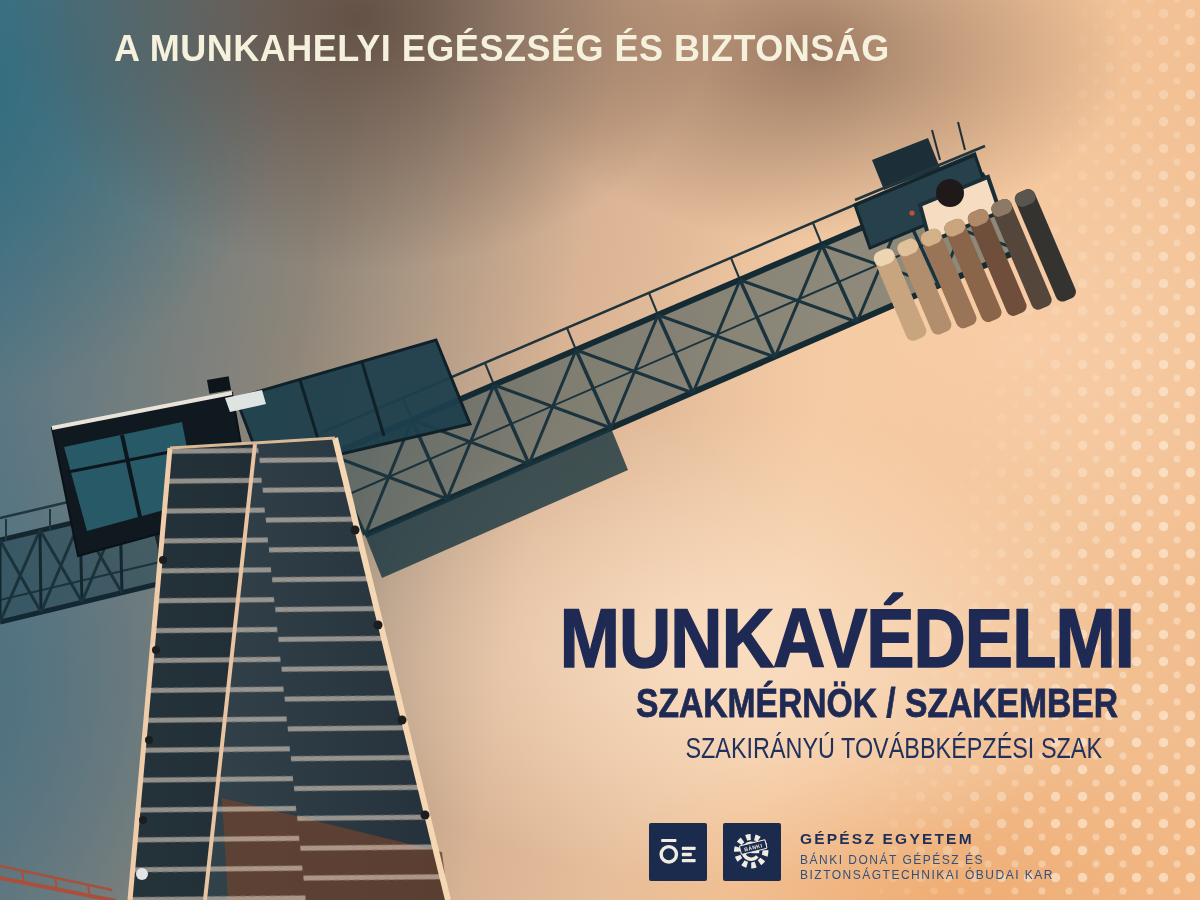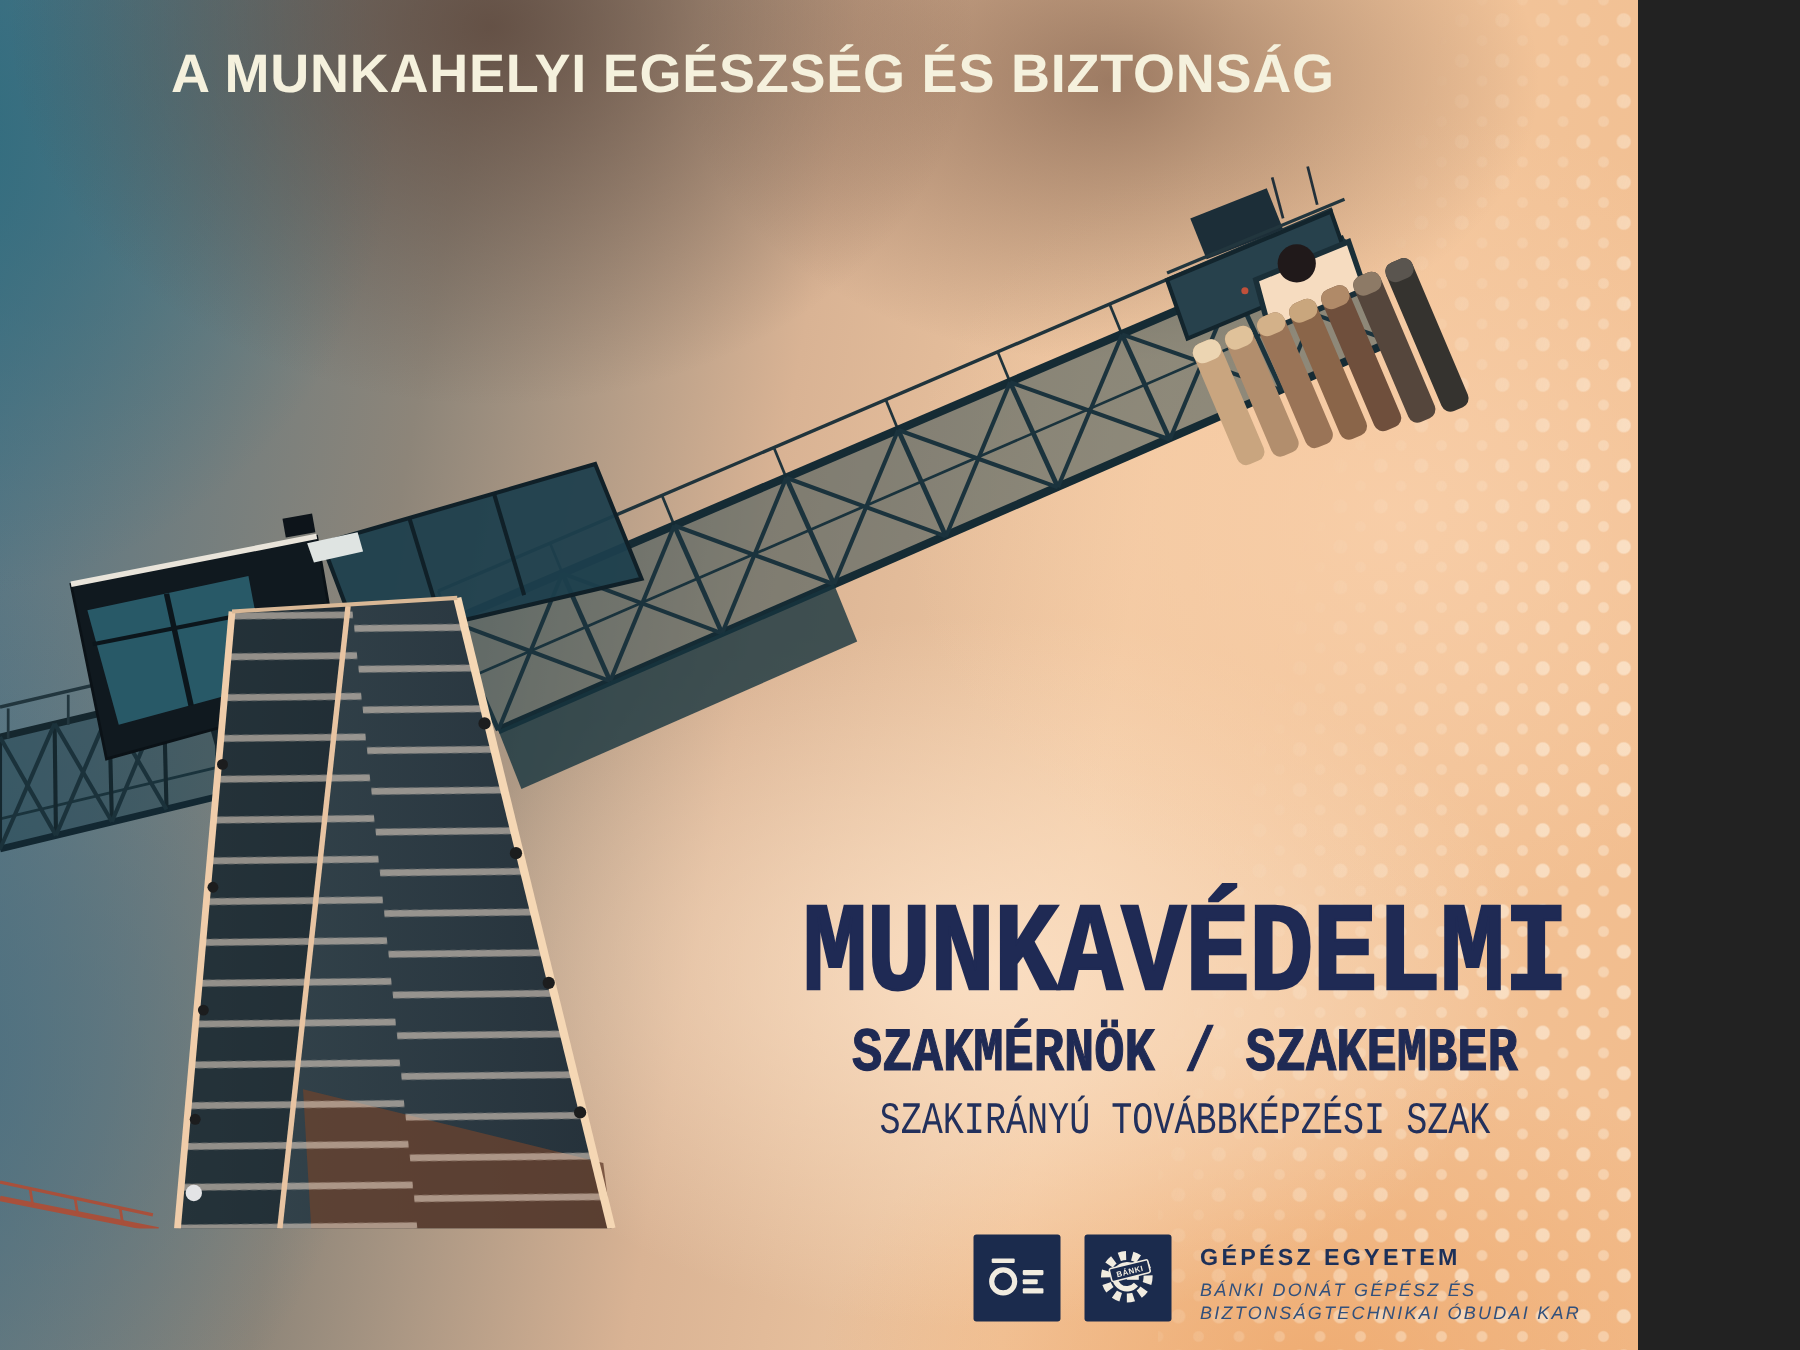--- a/index.html
+++ b/index.html
@@ -1,17 +1,17 @@
 <!DOCTYPE html>
 <html><head>
 <meta charset="utf-8">
 <style>
   html,body{margin:0;padding:0;background:#222;}
   .poster{
-    position:relative; width:1092px; height:900px; overflow:hidden;
+    position:relative; width:1200px; height:900px; overflow:hidden;
     font-family:"Liberation Sans", sans-serif;
     -webkit-font-smoothing:antialiased;
   }
   
   .sky{
     position:absolute; inset:0;
     background-color:#ecc09a;
     background-image:
       radial-gradient(42% 40% at 30% 2%,  rgba(90,68,57,.80), rgba(90,68,57,0) 70%),
       radial-gradient(40% 32% at 68% 6%,  rgba(108,78,62,.62), rgba(108,78,62,0) 65%),
@@ -35,21 +35,21 @@
   }
   
   .crane{position:absolute; inset:0;}
   
   .headline{
     position:absolute; left:114px; top:24px; width:920px;
     color:#f5f1dd; font-weight:bold; font-size:36px; line-height:49px;
     letter-spacing:.5px; text-transform:uppercase;
   }
   
-  .program{position:absolute; left:390px; top:596px; width:800px; text-align:center; color:#1f2a54;font-family:Liberation Mono, monospace;}
+  .program{position:absolute; left:390px; top:596px; width:800px; text-align:right; color:#1f2a54;}
   .program-title{
     font-size:84px; line-height:84px; font-weight:bold; letter-spacing:-1px;
     transform:scaleX(.86); transform-origin:center;
     -webkit-text-stroke:1.6px #1f2a54;
   }
   .program-subtitle{
     font-size:41px; line-height:46px; font-weight:bold; margin-top:0;
     transform:scaleX(.82); transform-origin:center;
     -webkit-text-stroke:.8px #1f2a54;
   }
@@ -62,21 +62,21 @@
   .logo-square{
     width:58px; height:58px; background:#1b2b4d; border-radius:2px;
     display:flex; align-items:center; justify-content:center; flex:0 0 auto;
   }
   .logo-square + .logo-square{margin-left:16px;}
   .footer-text{margin-left:19px; padding-top:7px; white-space:nowrap;}
   .footer-university{
     color:#1d3058; font-weight:bold; font-size:15.5px; letter-spacing:2.2px; line-height:18px;
   }
   .footer-faculty{
-    color:#31507c; font-size:12px; letter-spacing:1.5px; line-height:15px; margin-top:5px;font-style:italic;
+    color:#31507c; font-size:12px; letter-spacing:1.5px; line-height:15px; margin-top:5px;
   }
 </style>
 </head>
 <body>
 
 <div class="poster">
 
   <div class="sky"></div>
   <div class="dots"></div>
 

